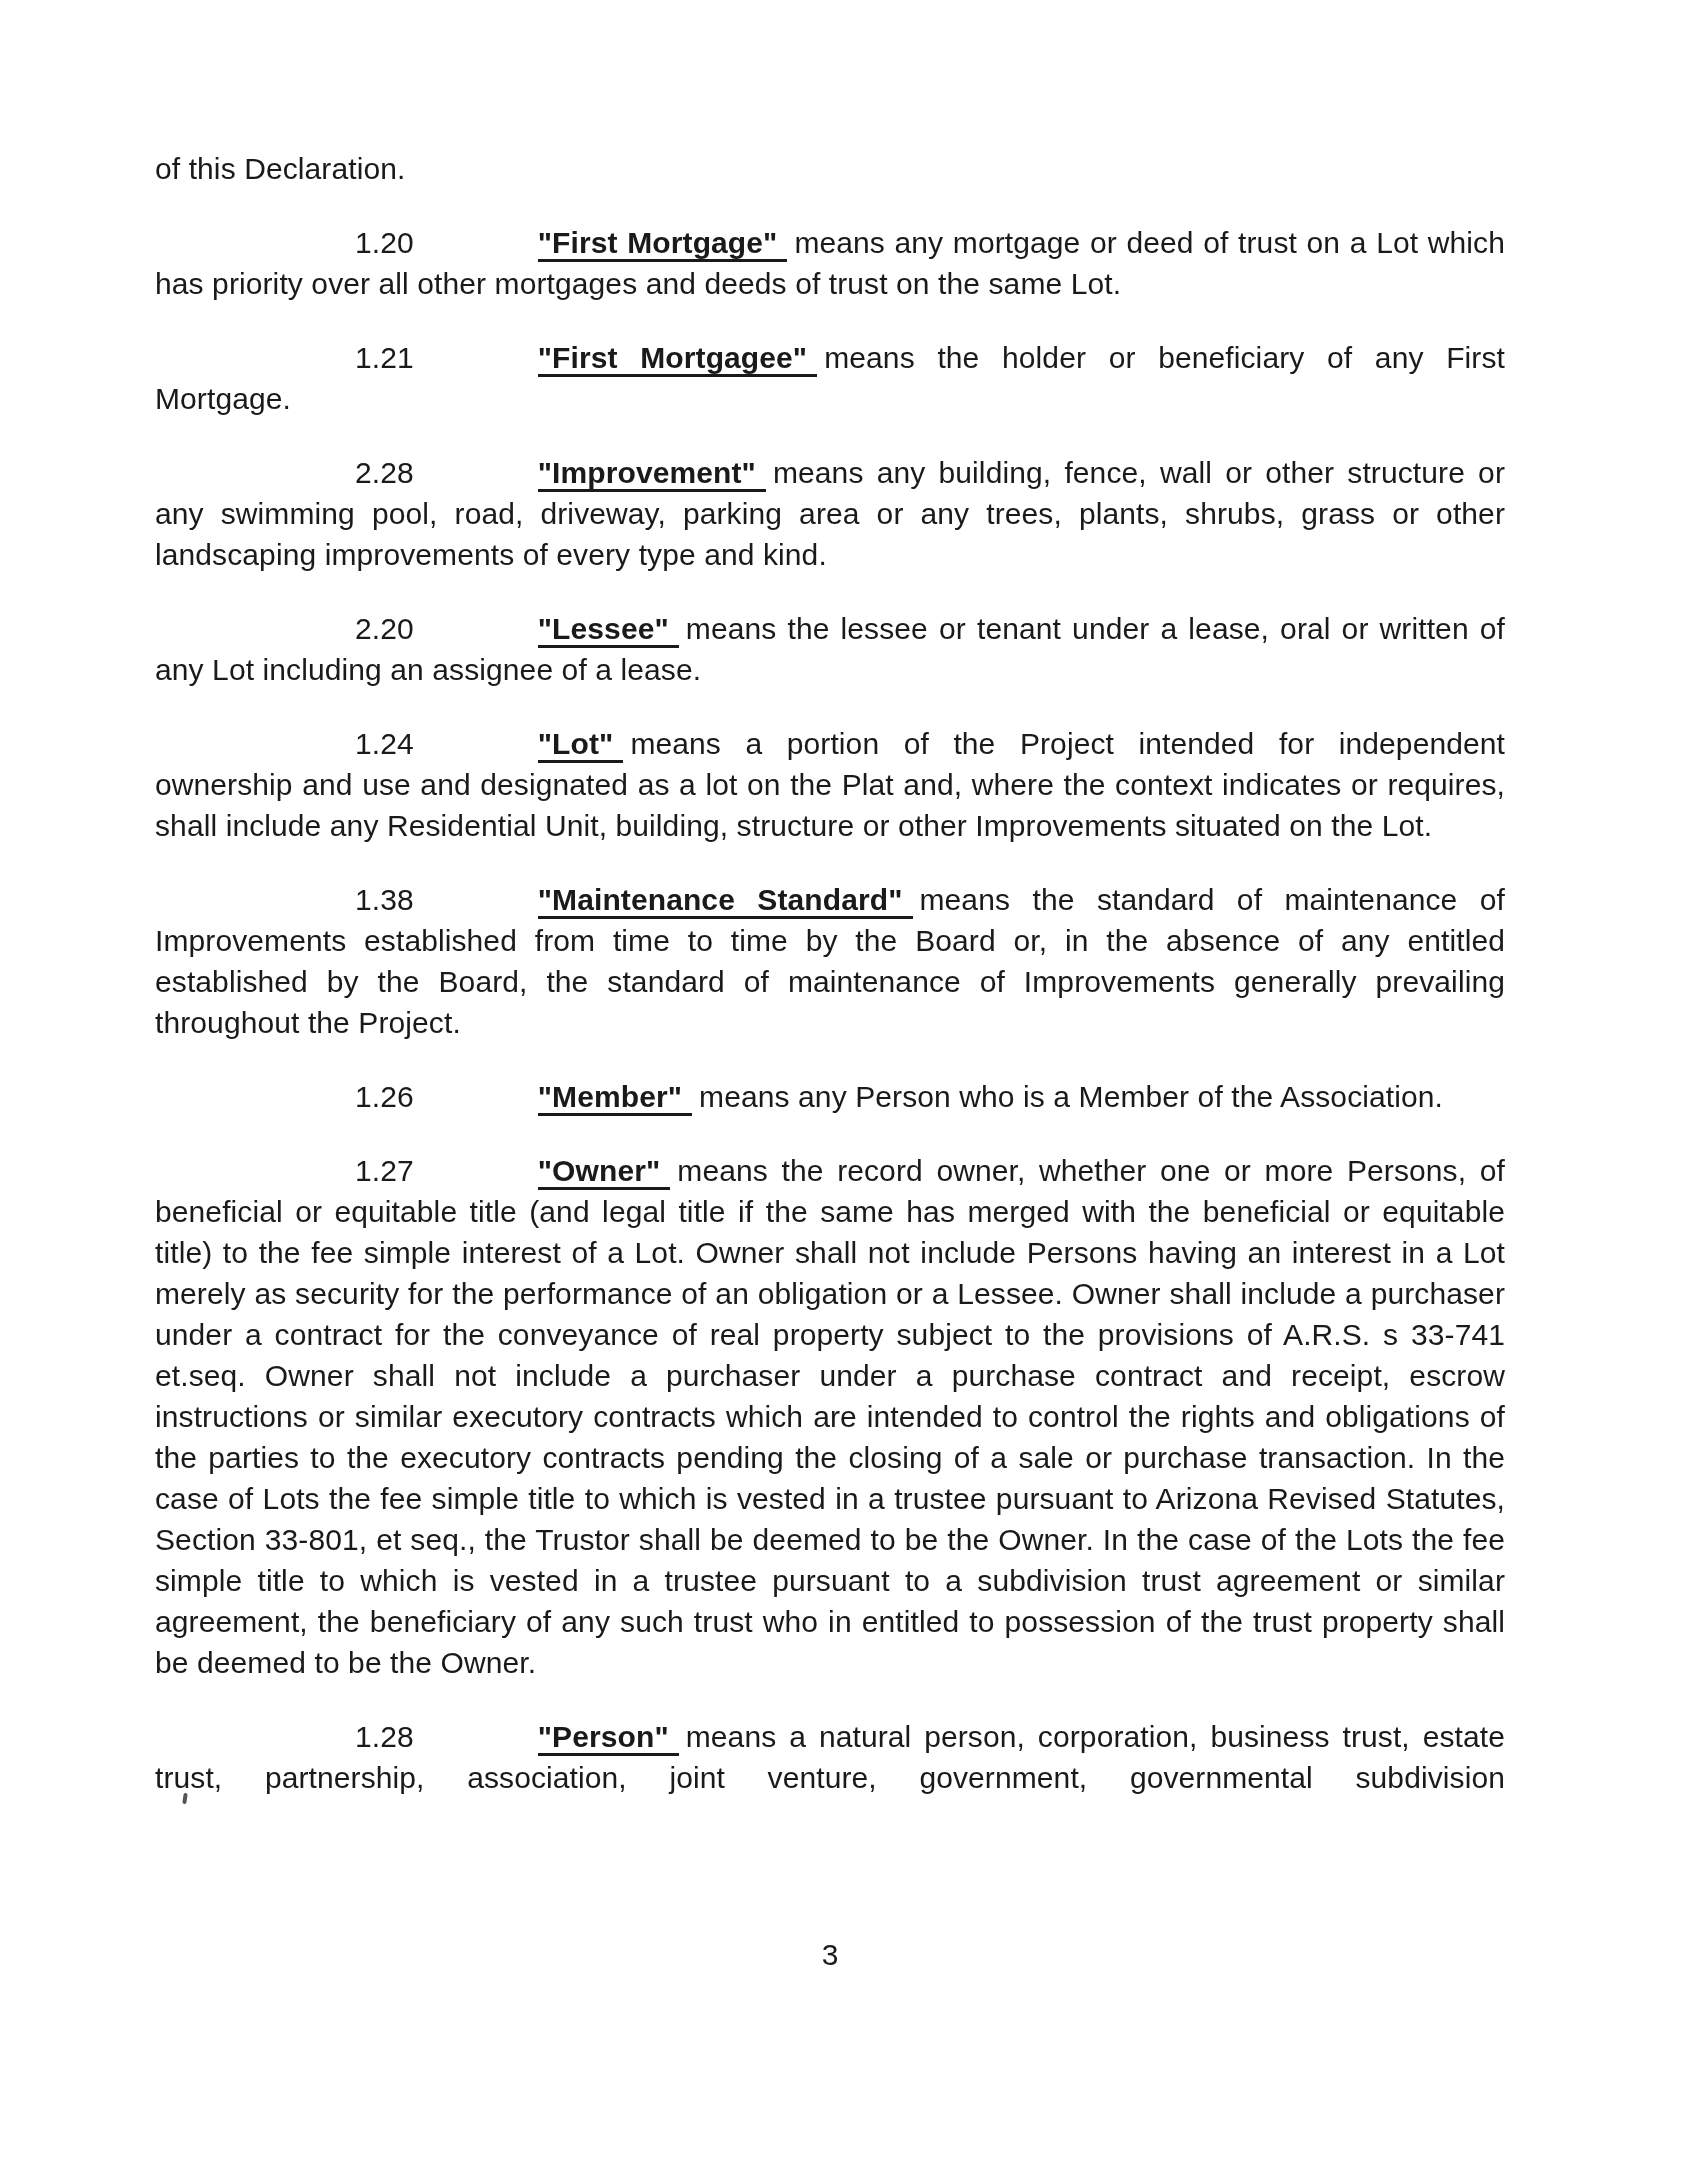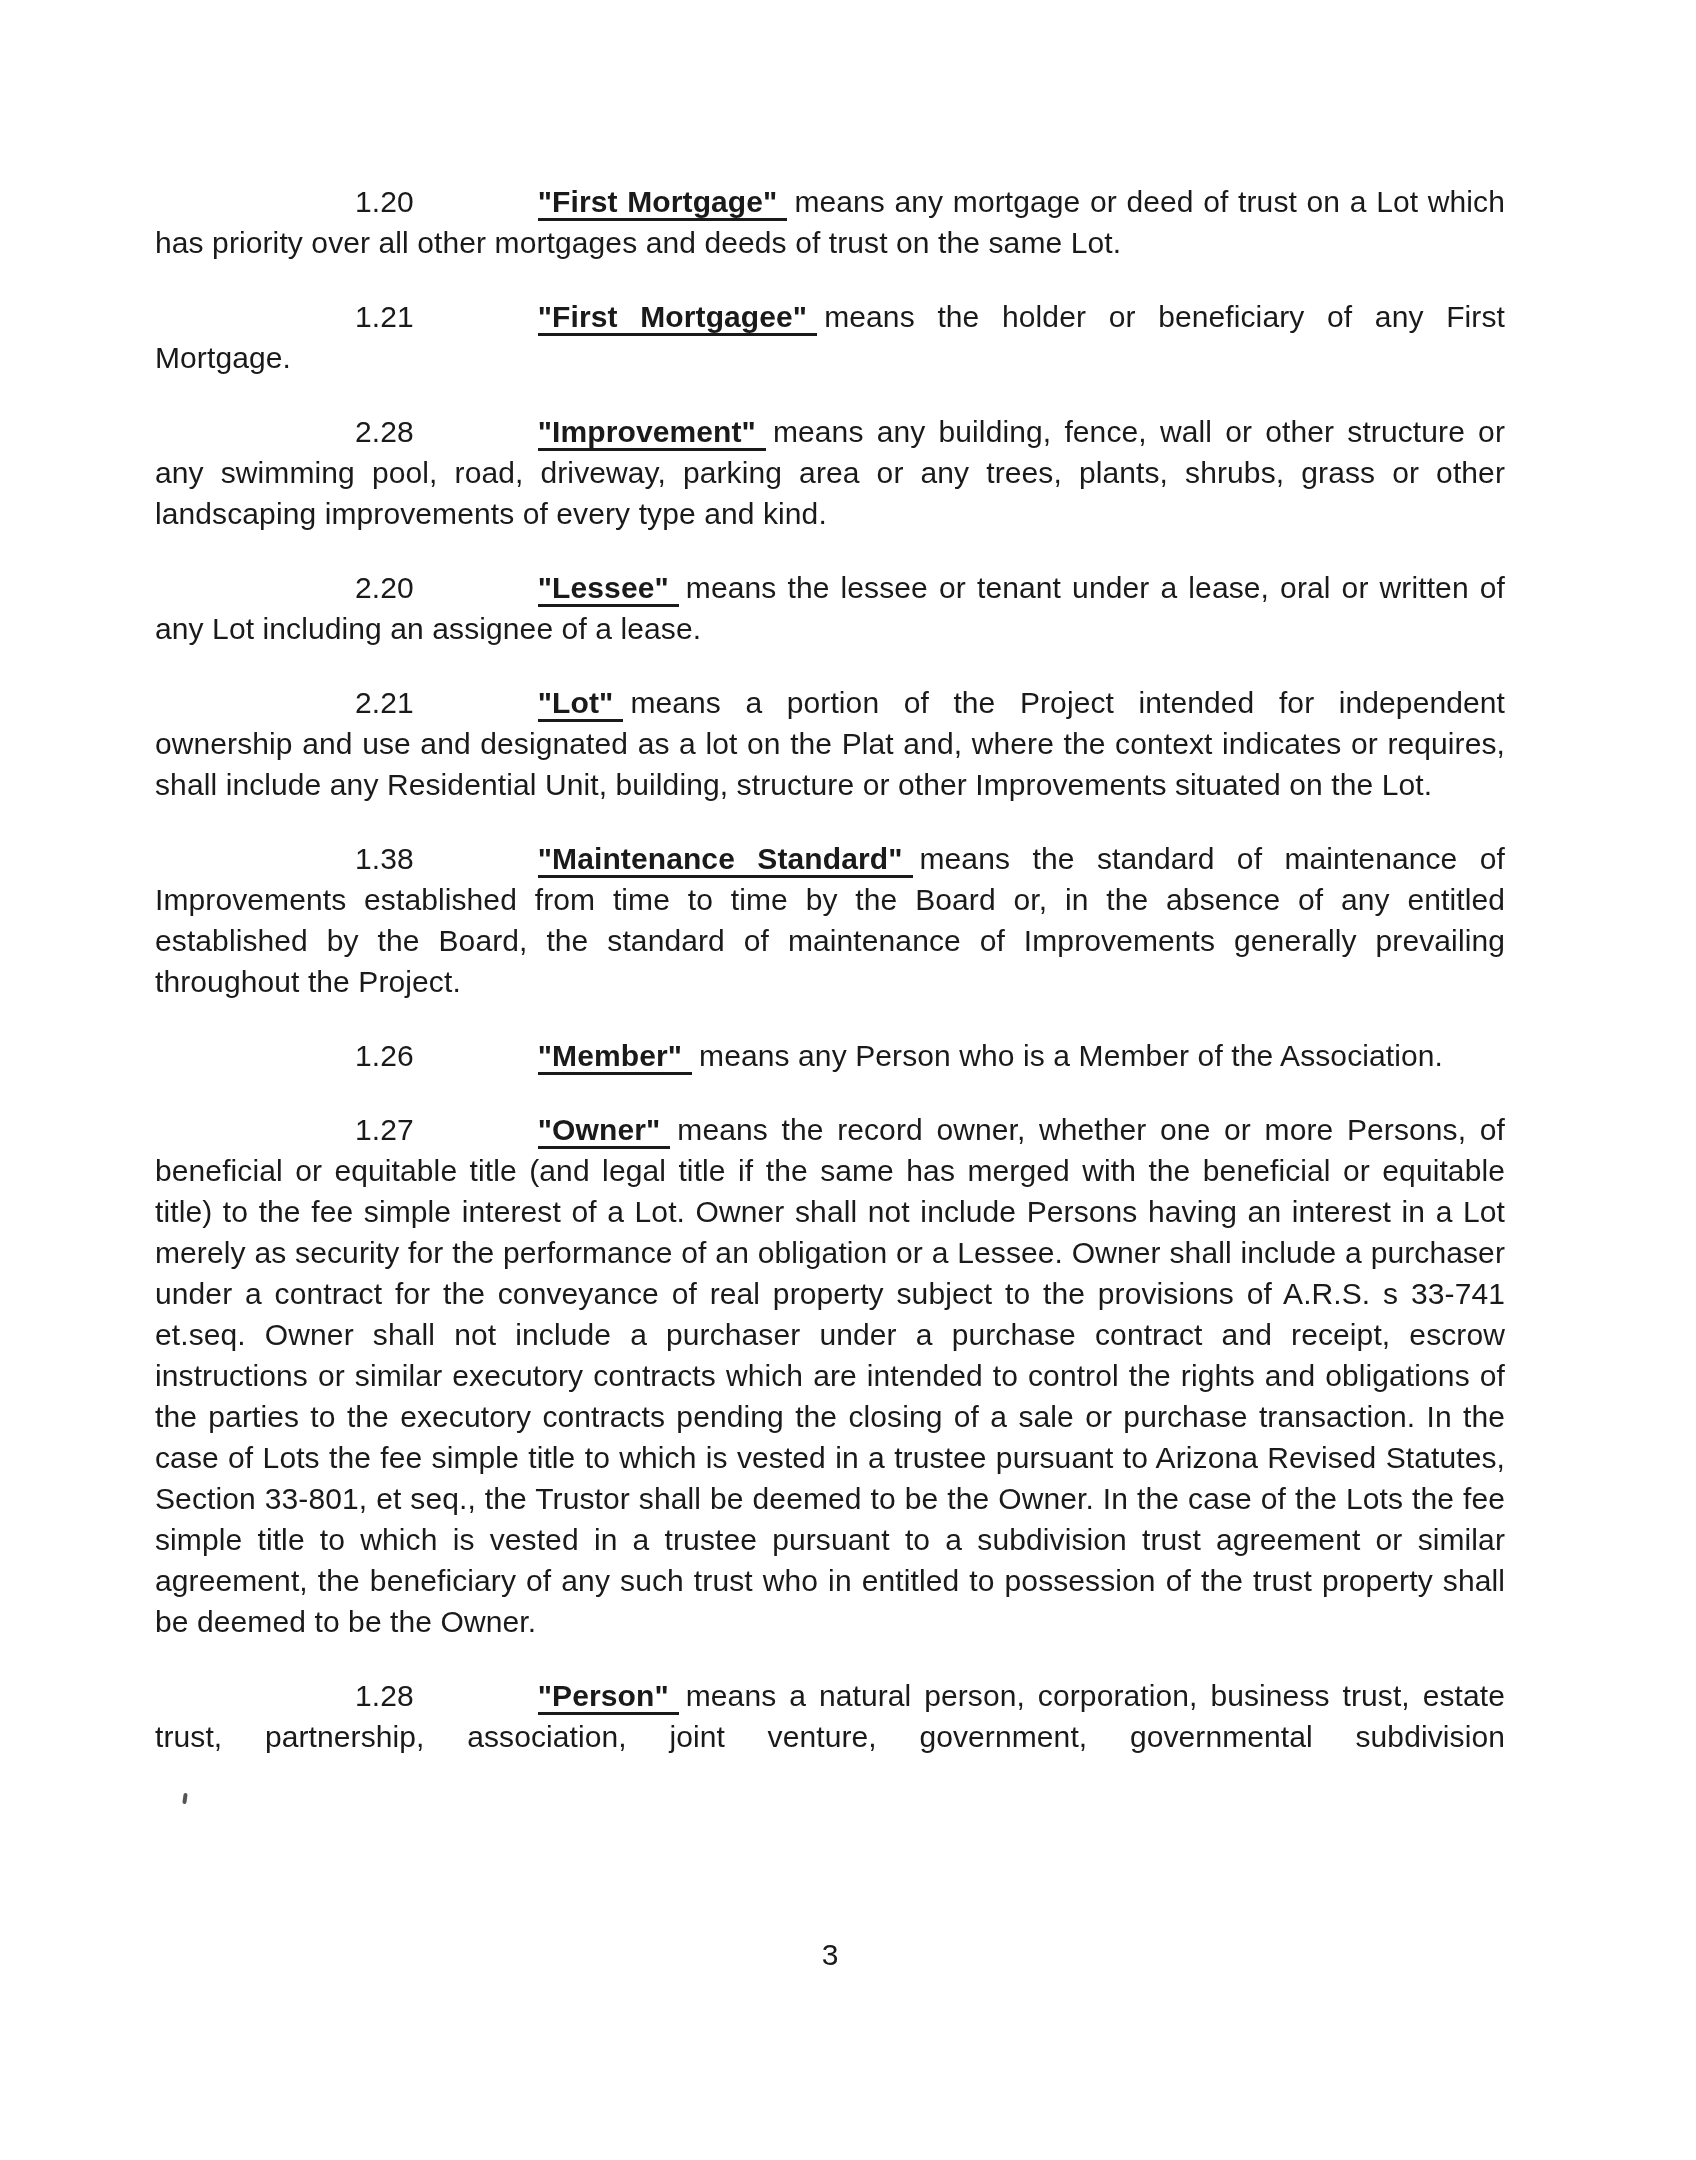--- a/index.html
+++ b/index.html
@@ -54,30 +54,31 @@
     background: #555;
     border-radius: 2px;
     transform: rotate(8deg);
   }
 </style>
 </head>
 <body>
 
 <div class="page">
 
+  <p class="cont-line">of this Declaration.</p>
 
   <p class="def"><span class="num">1.20</span><span class="tab"></span><span class="term">"First Mortgage"</span><span class="body">means any mortgage or deed of trust on a Lot which has priority over all other mortgages and deeds of trust on the same Lot.</span></p>
 
   <p class="def"><span class="num">1.21</span><span class="tab"></span><span class="term">"First Mortgagee"</span><span class="body">means the holder or beneficiary of any First Mortgage.</span></p>
 
   <p class="def"><span class="num">2.28</span><span class="tab"></span><span class="term">"Improvement"</span><span class="body">means any building, fence, wall or other structure or any swimming pool, road, driveway, parking area or any trees, plants, shrubs, grass or other landscaping improvements of every type and kind.</span></p>
 
   <p class="def"><span class="num">2.20</span><span class="tab"></span><span class="term">"Lessee"</span><span class="body">means the lessee or tenant under a lease, oral or written of any Lot including an assignee of a lease.</span></p>
 
-  <p class="def"><span class="num">2.21</span><span class="tab"></span><span class="term">"Lot"</span><span class="body">means a portion of the Project intended for independent ownership and use and designated as a lot on the Plat and, where the context indicates or requires, shall include any Residential Unit, building, structure or other Improvements situated on the Lot.</span></p>
+  <p class="def"><span class="num">1.24</span><span class="tab"></span><span class="term">"Lot"</span><span class="body">means a portion of the Project intended for independent ownership and use and designated as a lot on the Plat and, where the context indicates or requires, shall include any Residential Unit, building, structure or other Improvements situated on the Lot.</span></p>
 
   <p class="def"><span class="num">1.38</span><span class="tab"></span><span class="term">"Maintenance Standard"</span><span class="body">means the standard of maintenance of Improvements established from time to time by the Board or, in the absence of any entitled established by the Board, the standard of maintenance of Improvements generally prevailing throughout the Project.</span></p>
 
   <p class="def"><span class="num">1.26</span><span class="tab"></span><span class="term">"Member"</span><span class="body">means any Person who is a Member of the Association.</span></p>
 
   <p class="def"><span class="num">1.27</span><span class="tab"></span><span class="term">"Owner"</span><span class="body">means the record owner, whether one or more Persons, of beneficial or equitable title (and legal title if the same has merged with the beneficial or equitable title) to the fee simple interest of a Lot. Owner shall not include Persons having an interest in a Lot merely as security for the performance of an obligation or a Lessee. Owner shall include a purchaser under a contract for the conveyance of real property subject to the provisions of A.R.S. s 33-741 et.seq. Owner shall not include a purchaser under a purchase contract and receipt, escrow instructions or similar executory contracts which are intended to control the rights and obligations of the parties to the executory contracts pending the closing of a sale or purchase transaction. In the case of Lots the fee simple title to which is vested in a trustee pursuant to Arizona Revised Statutes, Section 33-801, et seq., the Trustor shall be deemed to be the Owner. In the case of the Lots the fee simple title to which is vested in a trustee pursuant to a subdivision trust agreement or similar agreement, the beneficiary of any such trust who in entitled to possession of the trust property shall be deemed to be the Owner.</span></p>
 
   <p class="def last"><span class="num">1.28</span><span class="tab"></span><span class="term">"Person"</span><span class="body">means a natural person, corporation, business trust, estate trust, partnership, association, joint venture, government, governmental subdivision</span></p>
 
 </div>

